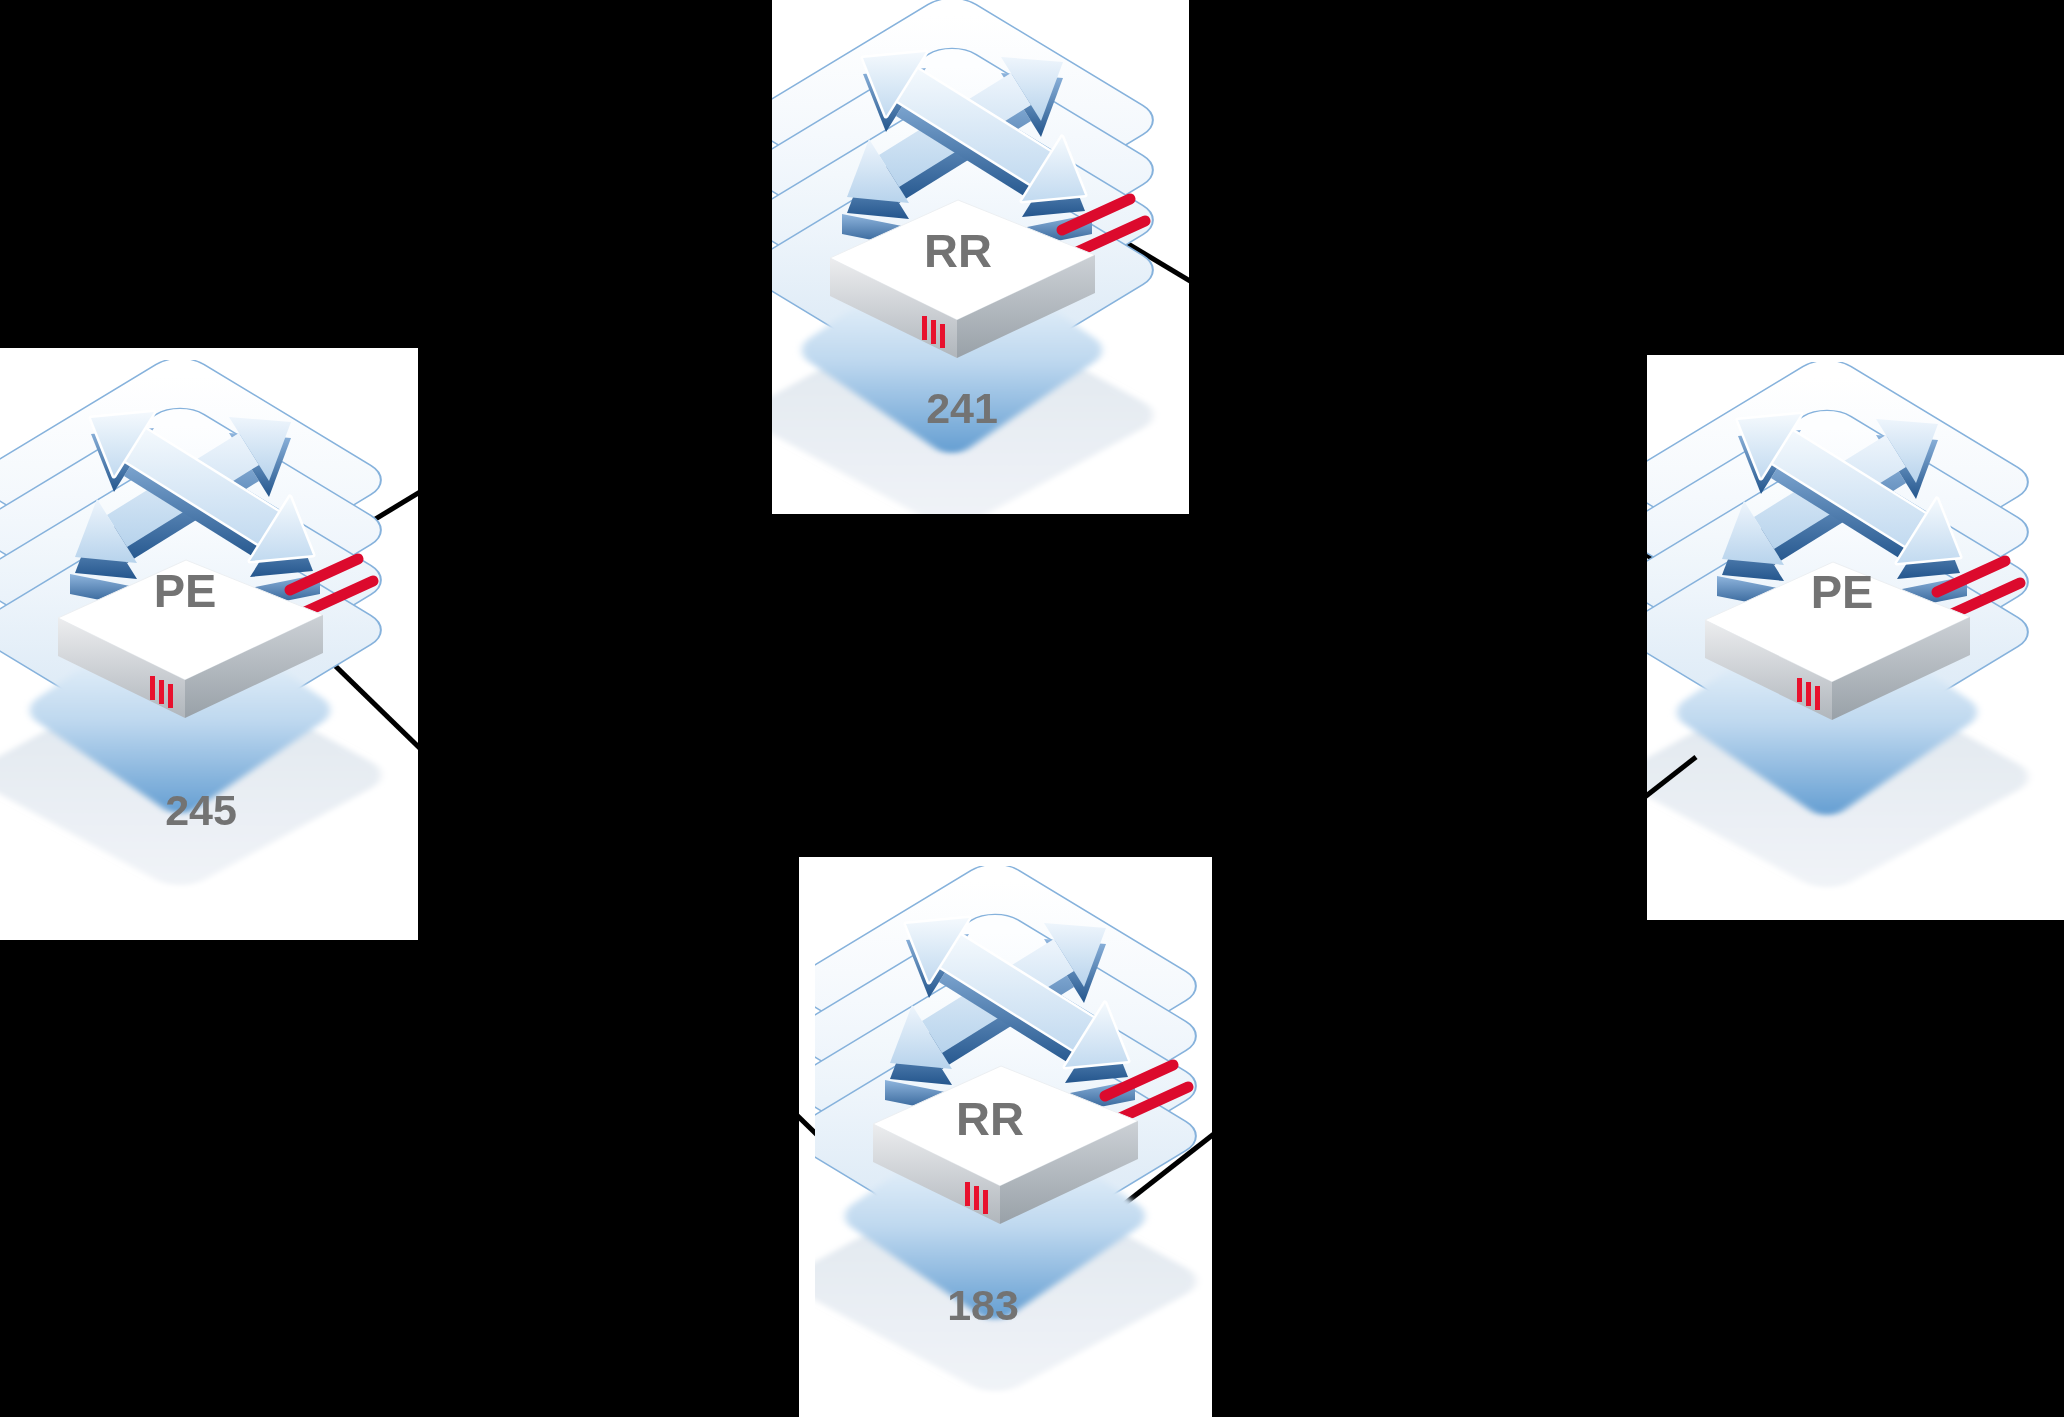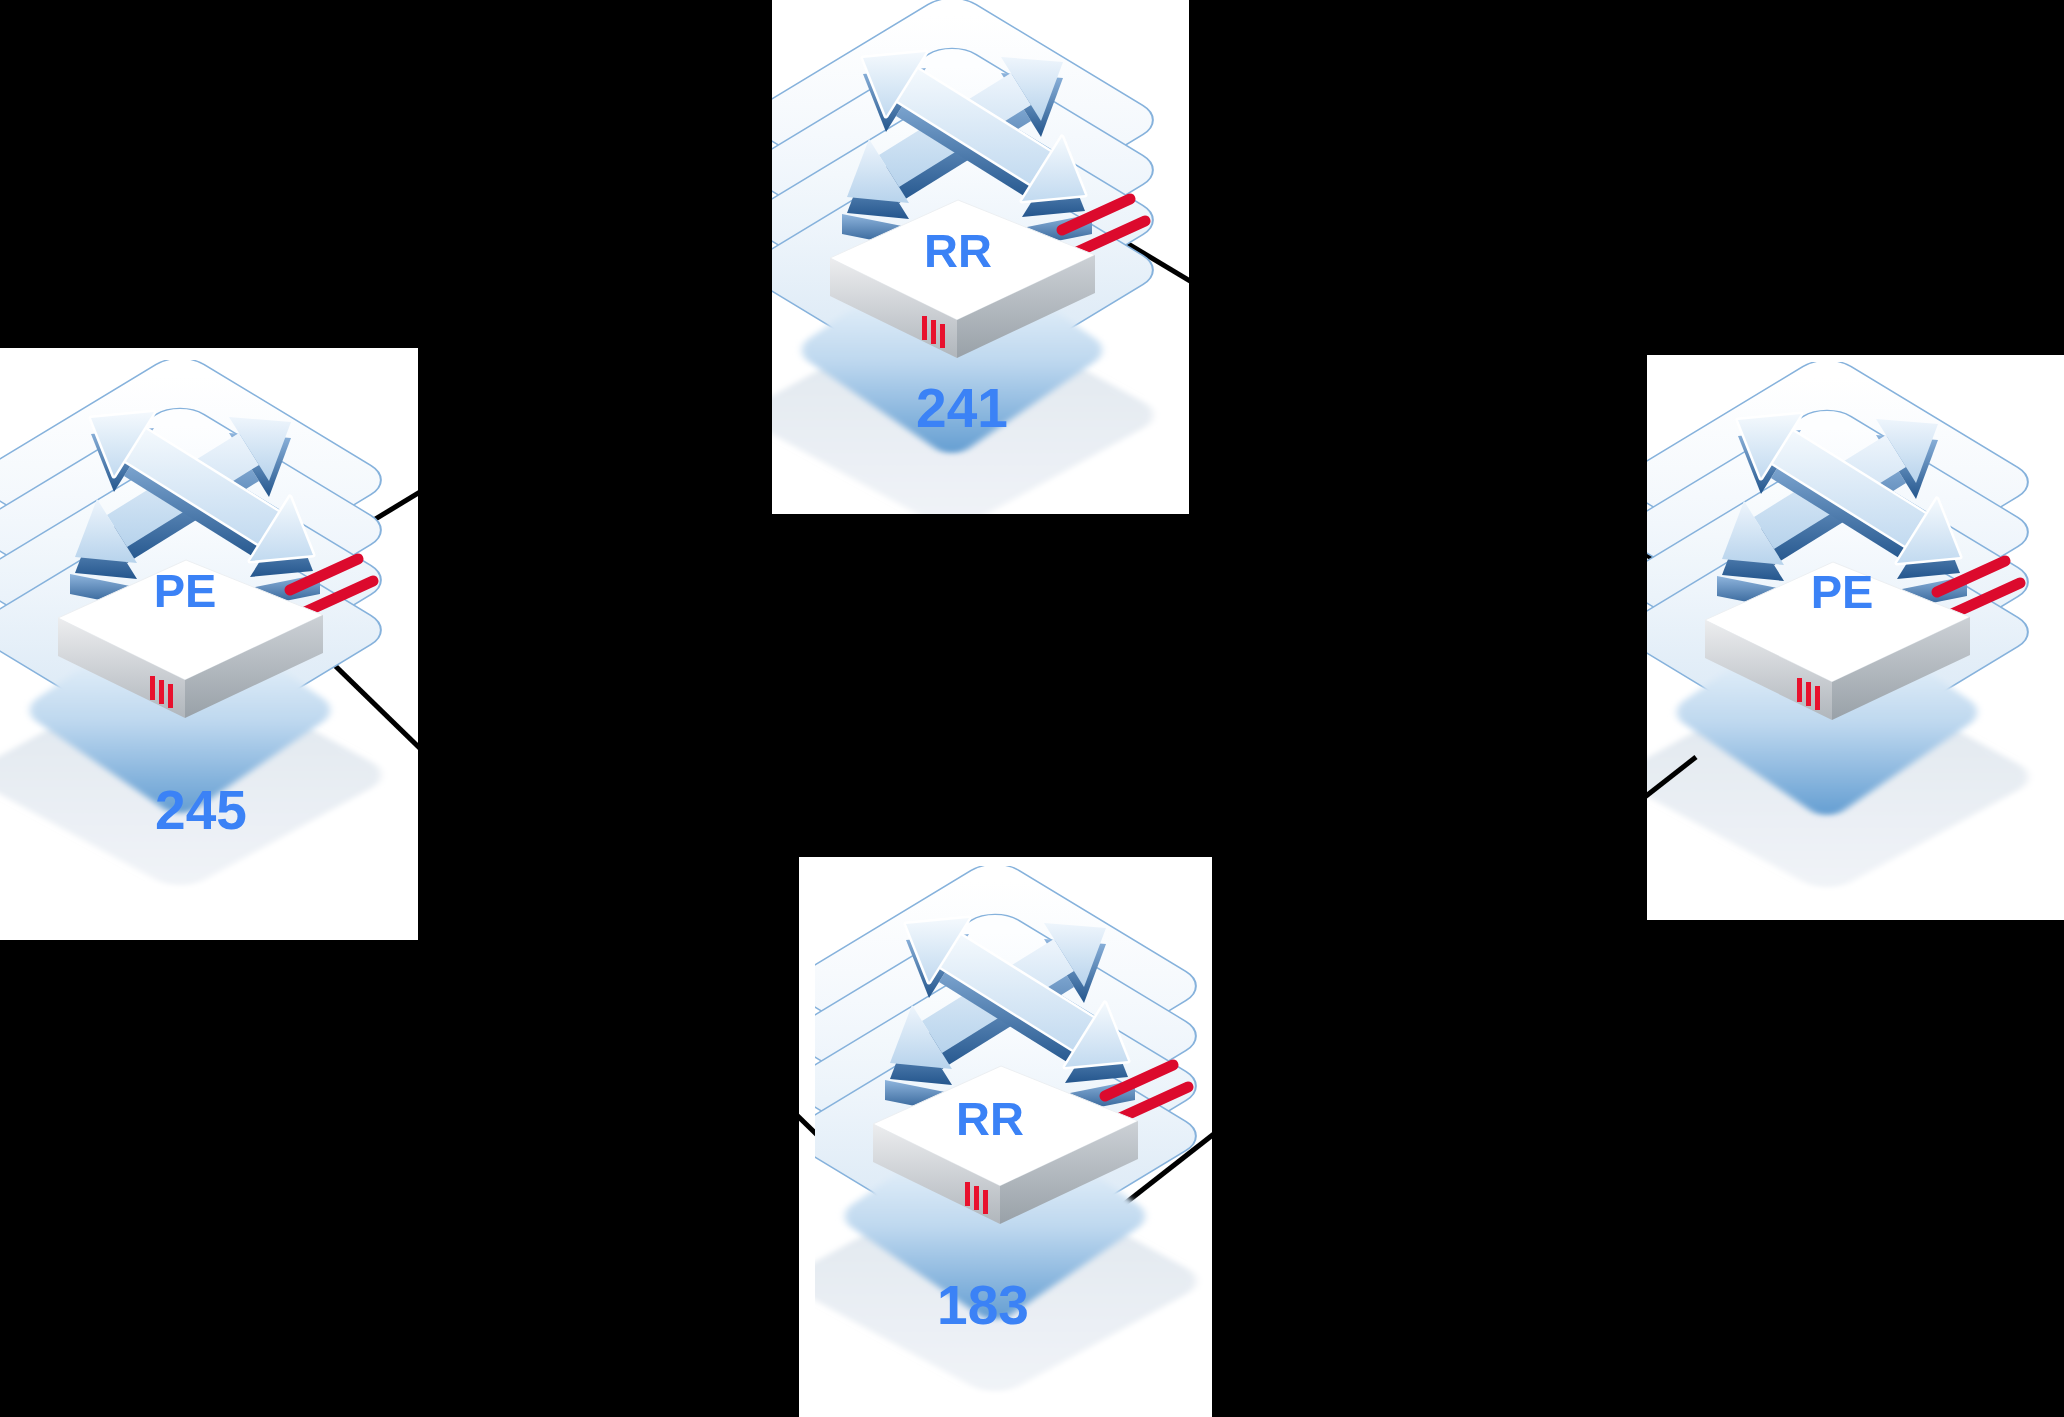--- a/index.html
+++ b/index.html
@@ -16,27 +16,27 @@
     overflow:hidden;
   }
   .node svg{position:absolute;}
   .shadow-svg{z-index:1;}
   #links{position:absolute;left:0;top:0;z-index:2;}
   .icon-svg{z-index:3;}
   .role-label,.num-label{
     position:absolute;
     z-index:4;
     transform:translate(-50%,-50%);
-    color:#3b82f6;
+    color:#737373;
     font-weight:700;
     white-space:nowrap;
     letter-spacing:0px;
   }
   .role-label{font-size:47px;}
-  .num-label{font-size:55px;}
+  .num-label{font-size:43px;}
   #defs-holder{position:absolute;width:0;height:0;overflow:hidden;}
 </style>
 </head>
 <body>
 
 <div id="stage" style="width: 2064px; height: 1417px; background: rgb(0, 0, 0);">
 
   <svg id="defs-holder" aria-hidden="true">
     <defs>
 

